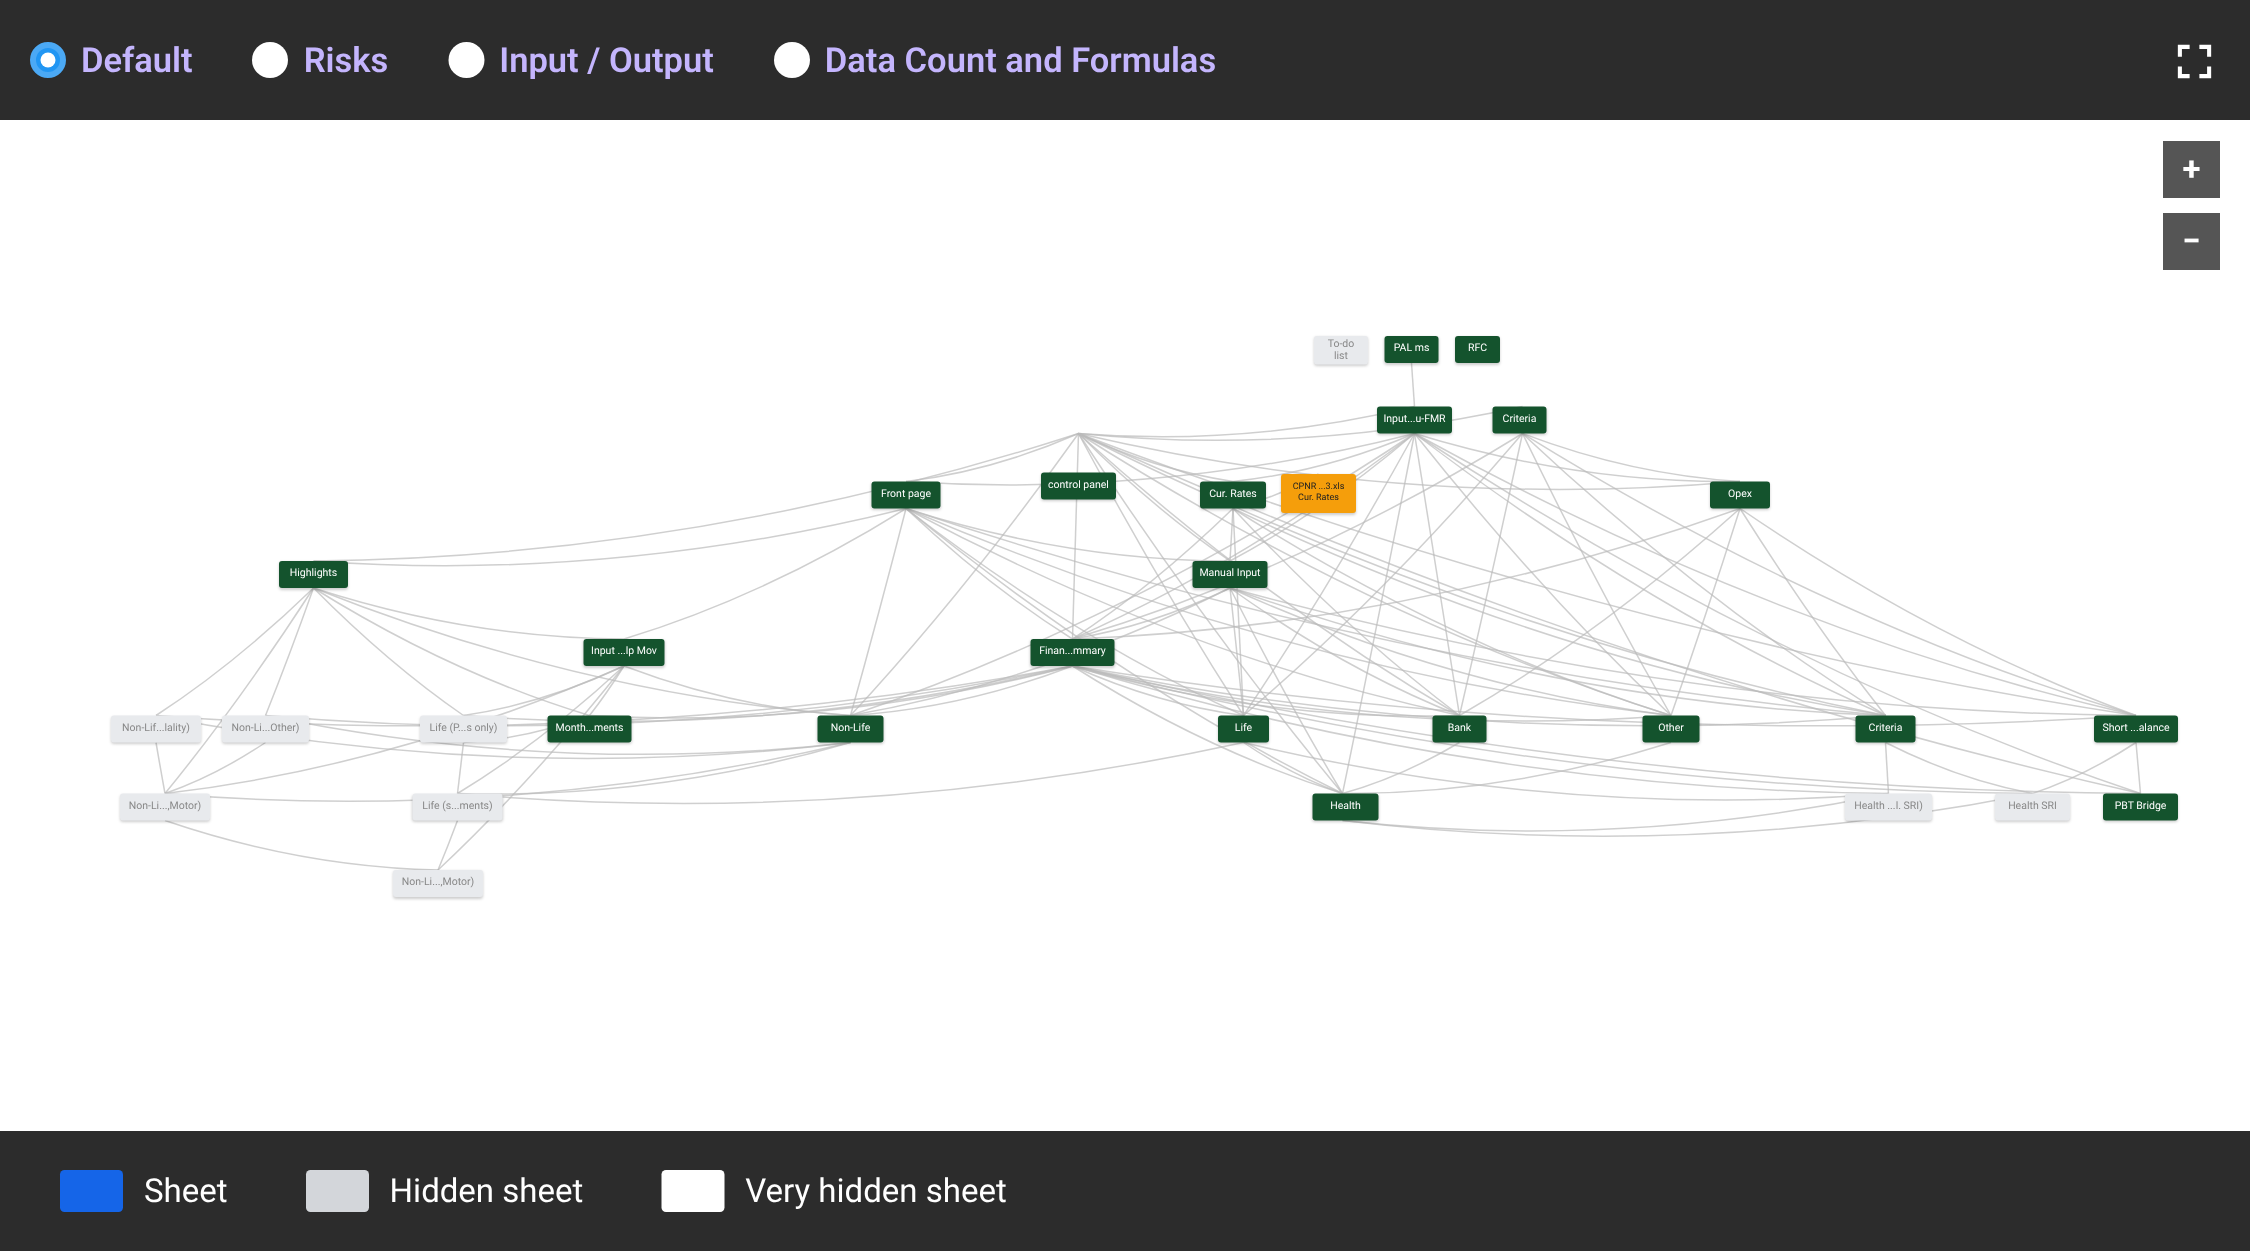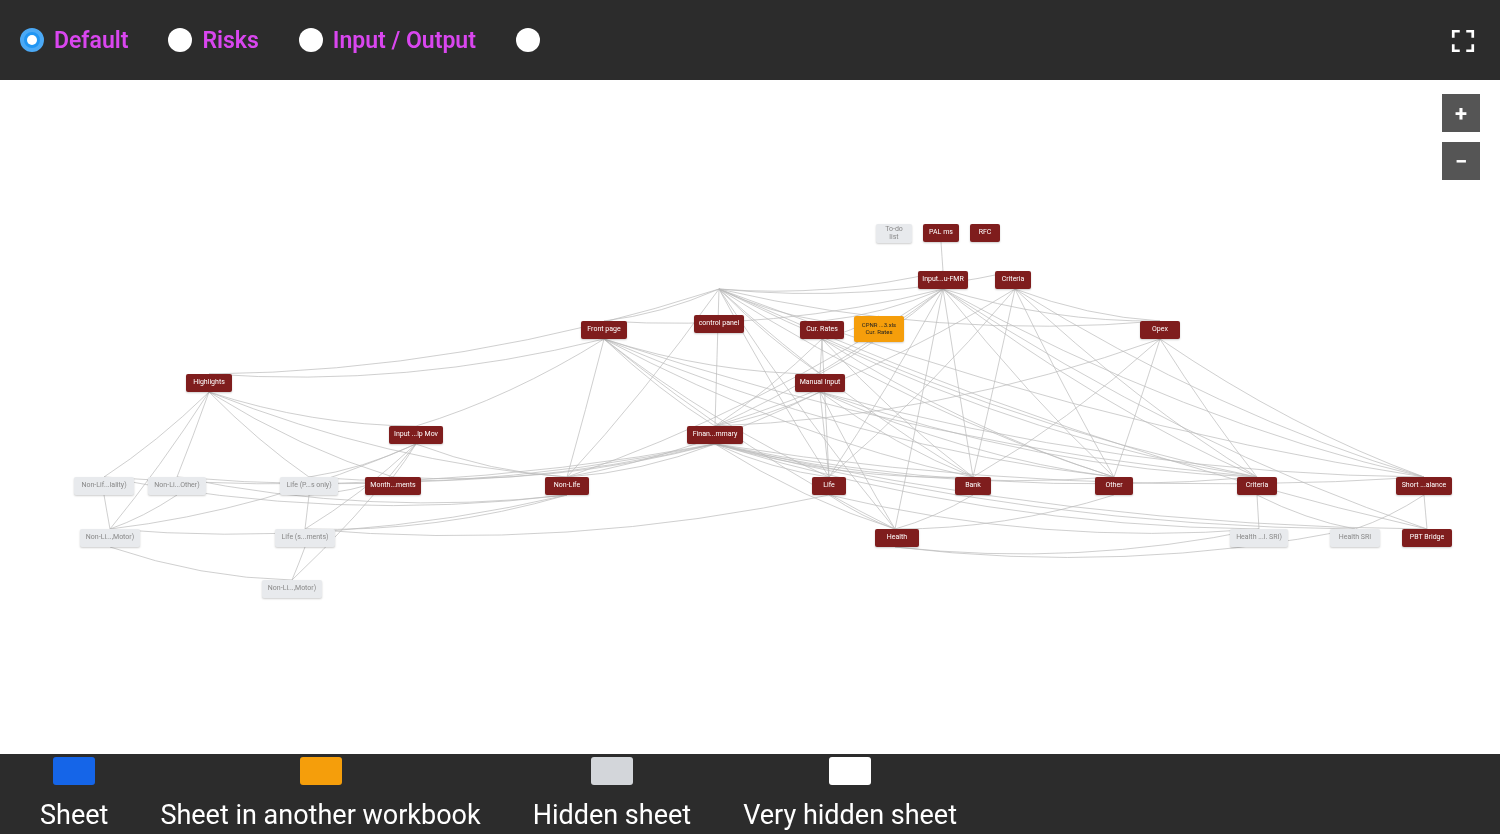--- a/index.html
+++ b/index.html
@@ -1,34 +1,34 @@
 <!DOCTYPE html>
 <html><head>
 <meta charset="utf-8">
 <style>
 * { margin:0; padding:0; box-sizing:border-box; }
 body { font-family: -apple-system, BlinkMacSystemFont, "Segoe UI", Roboto, Arial, sans-serif; width:1500px; height:834px; overflow:hidden; background:#fff; }
 .topbar { position:absolute; top:0; left:0; right:0; height:80px; background:#2c2c2c; display:flex; align-items:center; padding:0 20px; gap:40px; }
-.radio-item { display:inline-flex; align-items:center; gap:10px; color:#d946ef; font-size:23px; font-weight:600; cursor:pointer; }
+.radio-item { display:inline-flex; align-items:center; gap:10px; color:#c4b5fd; font-size:23px; font-weight:600; cursor:pointer; }
 .radio { width:24px; height:24px; border-radius:50%; background:#fff; position:relative; }
 .radio.checked { background:#2196f3; border:4px solid #4ba9f5; }
 .radio.checked::after { content:''; position:absolute; width:10px; height:10px; border-radius:50%; background:#fff; top:50%; left:50%; transform:translate(-50%,-50%); }
 .fullscreen-icon { position:absolute; right:24px; top:28px; width:26px; height:26px; cursor:pointer; }
 .fullscreen-icon svg { stroke:#fff; }
 .canvas { position:absolute; top:80px; left:0; right:0; bottom:80px; background:#fff; }
 .zoombar { position:absolute; right:20px; top:14px; display:flex; flex-direction:column; gap:10px; }
 .zoombtn { width:38px; height:38px; background:#555; color:#fff; display:flex; align-items:center; justify-content:center; font-size:22px; font-weight:700; cursor:pointer; }
 .node { position:absolute; border-radius:2px; font-size:7px; display:flex; align-items:center; justify-content:center; text-align:center; padding:2px 4px; line-height:1.1; box-shadow:0 1px 2px rgba(0,0,0,.2); cursor:pointer; }
-.node.sheet { background:#7f1d1d; color:#fff; }
+.node.sheet { background:#14532d; color:#fff; }
 .node.hidden { background:#e8eaed; color:#888; }
 .node.ext { background:#f59e0b; color:#222; font-size:6px; }
 .svglayer { position:absolute; top:0; left:0; width:100%; height:100%; pointer-events:none; }
 .svglayer path { stroke:#bbb; stroke-width:1; fill:none; opacity:.7; }
 .legend { position:absolute; bottom:0; left:0; right:0; height:80px; background:#2c2c2c; display:flex; align-items:center; padding:0 40px; gap:52px; }
-.legend-item { display:inline-flex; align-items:center; gap:14px; color:#fff; font-size:27px;flex-direction:column; }
+.legend-item { display:inline-flex; align-items:center; gap:14px; color:#fff; font-size:22px; }
 .swatch { width:42px; height:28px; border-radius:3px; }
 .sw-sheet { background:#1565e8; }
 .sw-ext { background:#f59e0b; }
 .sw-hidden { background:#d3d6da; }
 .sw-vhidden { background:#fff; }
 </style>
 </head>
 <body>
 
 <div class="topbar">
@@ -39,20 +39,21 @@
   <label class="radio-item">
     <span class="radio"></span>
     <span>Risks</span>
   </label>
   <label class="radio-item">
     <span class="radio"></span>
     <span>Input / Output</span>
   </label>
   <label class="radio-item">
     <span class="radio"></span>
+    <span>Data Count and Formulas</span>
   </label>
   <span class="fullscreen-icon">
     <svg viewBox="0 0 24 24" fill="none" stroke-width="2.5">
         <path d="M3 9V3h6M21 9V3h-6M3 15v6h6M21 15v6h-6"></path>
       </svg>
   </span>
 </div>
 
 <div class="canvas">
   <svg class="svglayer" id="edgelayer" viewBox="0 0 1500 674">
@@ -211,24 +212,20 @@
     <div class="zoombtn">−</div>
   </div>
 </div>
 
 <div class="legend">
   <div class="legend-item">
     <span class="swatch sw-sheet"></span>
     <span>Sheet</span>
   </div>
   <div class="legend-item">
-    <span class="swatch sw-ext"></span>
-    <span>Sheet in another workbook</span>
-  </div>
-  <div class="legend-item">
     <span class="swatch sw-hidden"></span>
     <span>Hidden sheet</span>
   </div>
   <div class="legend-item">
     <span class="swatch sw-vhidden"></span>
     <span>Very hidden sheet</span>
   </div>
 </div>
 
 </body></html>

